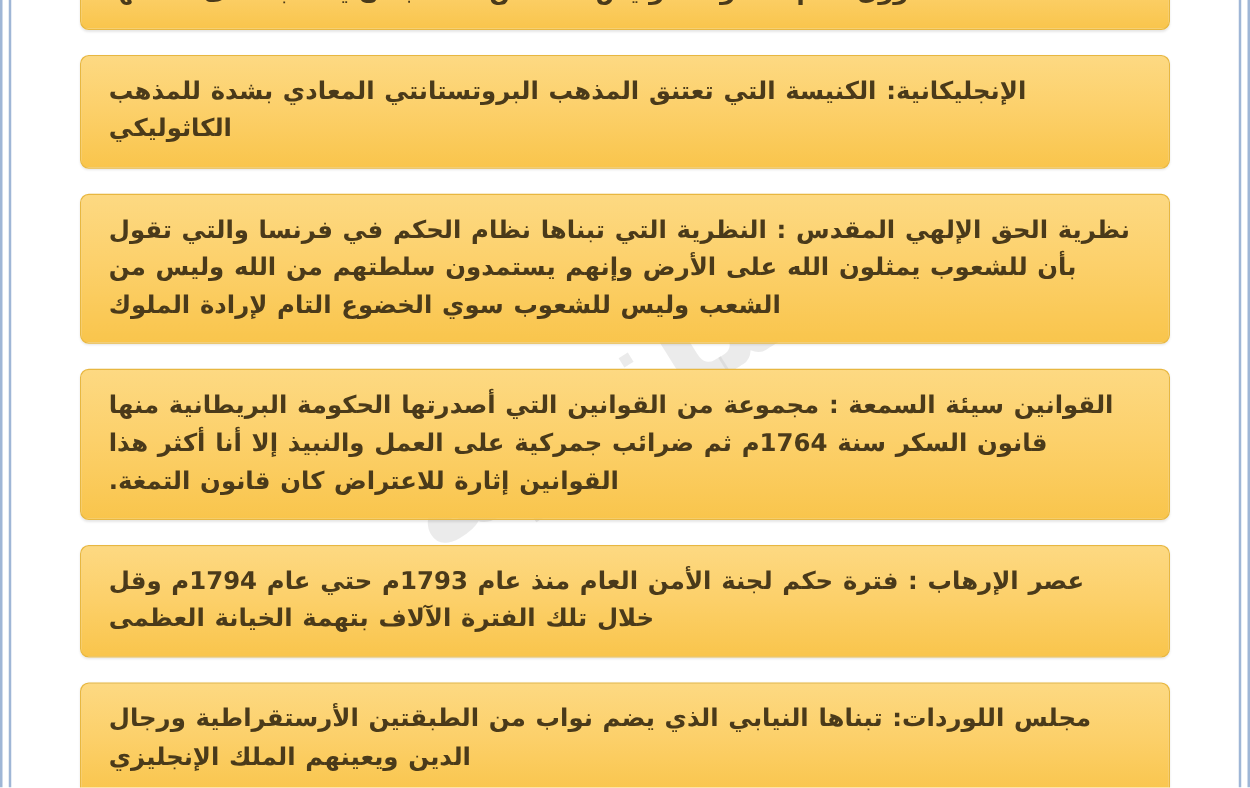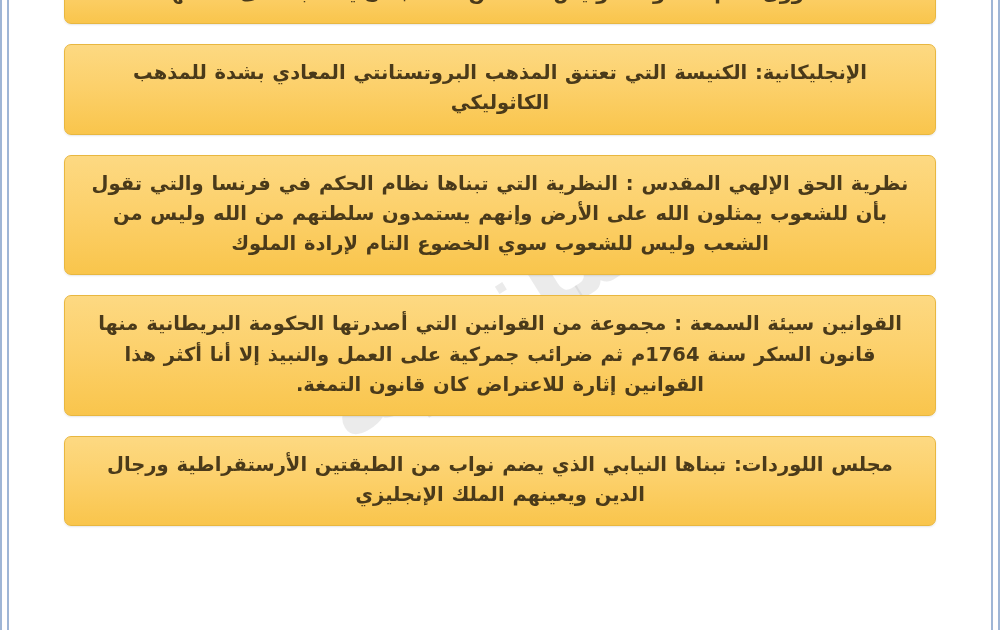--- a/index.html
+++ b/index.html
@@ -62,21 +62,21 @@
   .card {
     margin: 0 auto 20px auto;
     width: 872px;
     background: linear-gradient(180deg, #fdd982 0%, #fcd06a 48%, #f9c54c 100%);
     border: 1px solid #e8b740;
     border-radius: 7px;
     box-shadow: 0 1px 2px rgba(0,0,0,0.10);
     padding: 13px 22px 15px 22px;
     box-sizing: border-box;
     direction: rtl;
-    text-align: center;
+    text-align: left;
   }
   .card p {
     margin: 0;
     color: #4a3a1a;
     font-size: 19.5px;
     line-height: 1.55;
     font-weight: bold;
     font-family: "DejaVu Sans", sans-serif;
     word-spacing: 1px;
   }
@@ -107,19 +107,22 @@
     </div>
 
     <div class="card">
       <p>نظرية الحق الإلهي المقدس : النظرية التي تبناها نظام الحكم في فرنسا والتي تقول بأن للشعوب يمثلون الله على الأرض وإنهم يستمدون سلطتهم من الله وليس من الشعب وليس للشعوب سوي الخضوع التام لإرادة الملوك</p>
     </div>
 
     <div class="card">
       <p>القوانين سيئة السمعة : مجموعة من القوانين التي أصدرتها الحكومة البريطانية منها قانون السكر سنة  1764م ثم ضرائب جمركية على العمل والنبيذ إلا أنا أكثر هذا القوانين إثارة للاعتراض كان قانون التمغة.</p>
     </div>
 
+    <div class="card">
+      <p>عصر الإرهاب : فترة حكم لجنة الأمن العام منذ عام 1793م حتي عام 1794م وقل خلال تلك الفترة الآلاف بتهمة الخيانة العظمى</p>
+    </div>
 
     <div class="card">
       <p>مجلس اللوردات: تبناها النيابي الذي يضم نواب من الطبقتين الأرستقراطية ورجال الدين ويعينهم الملك الإنجليزي</p>
     </div>
 
   </div>
 </div>
 
 </body></html>

